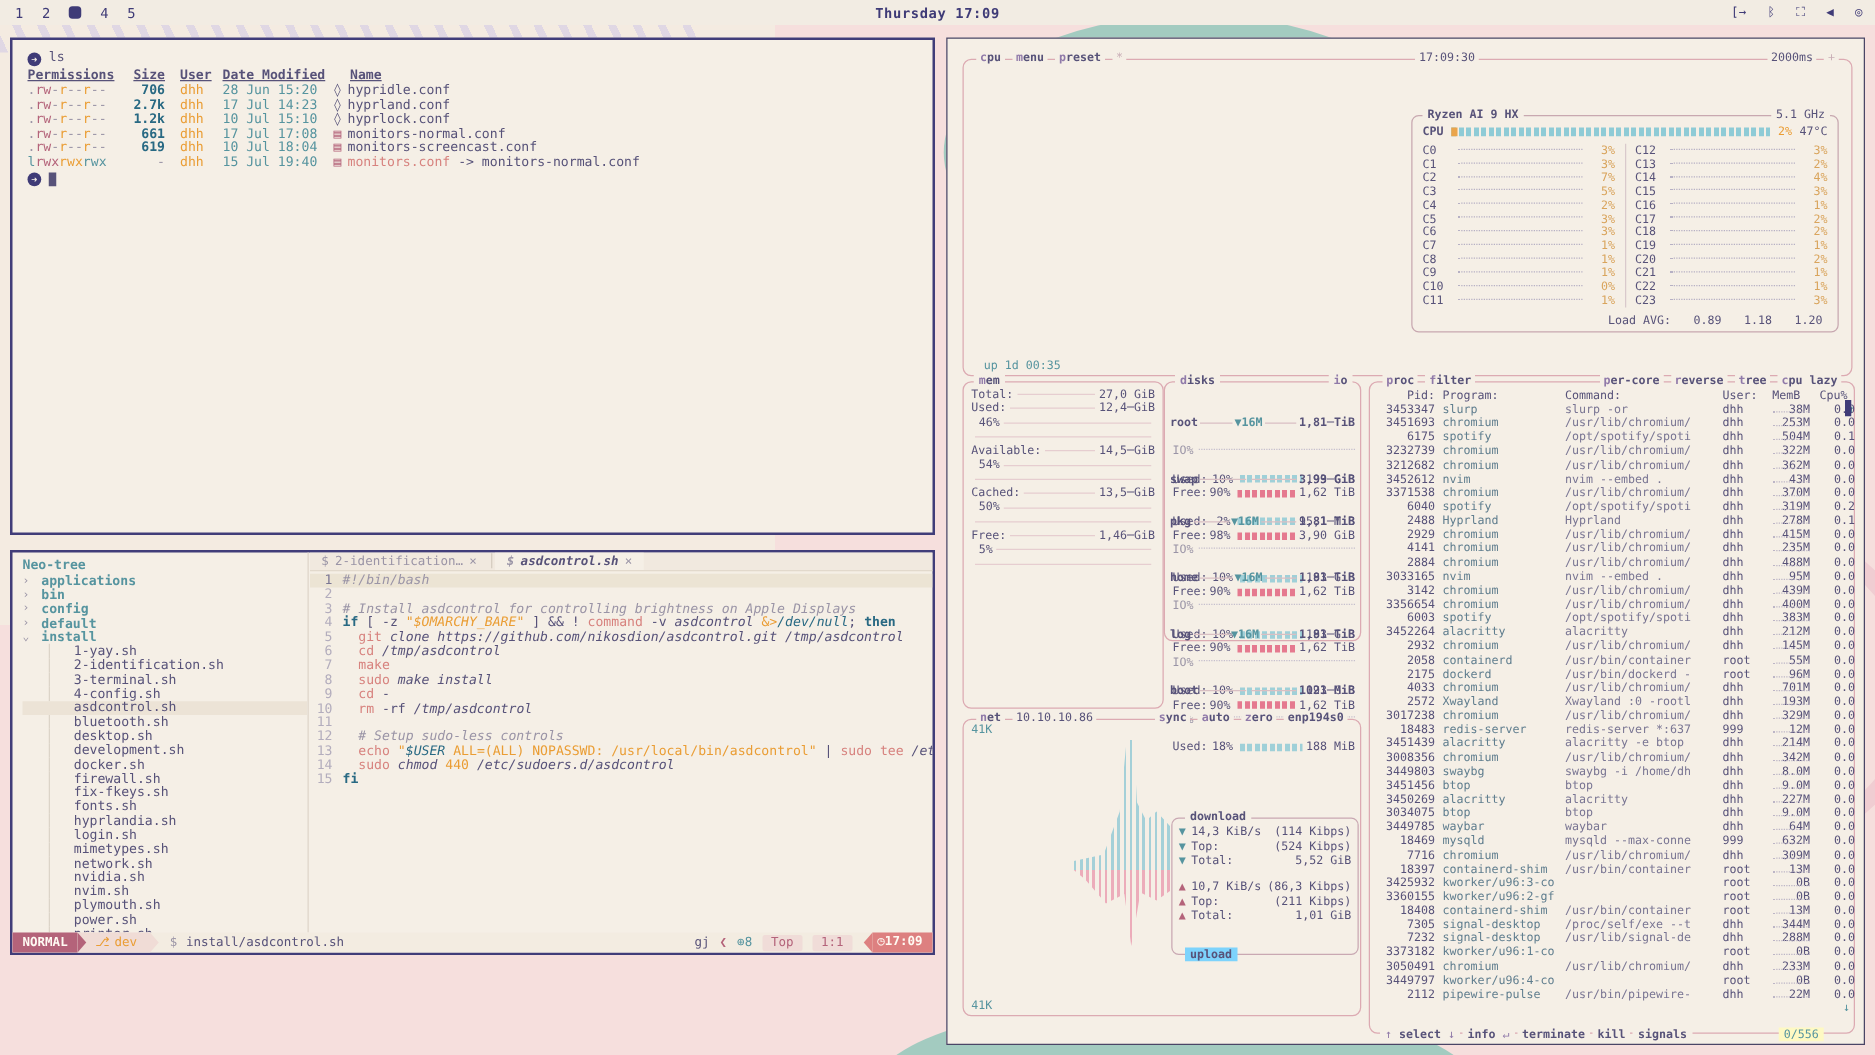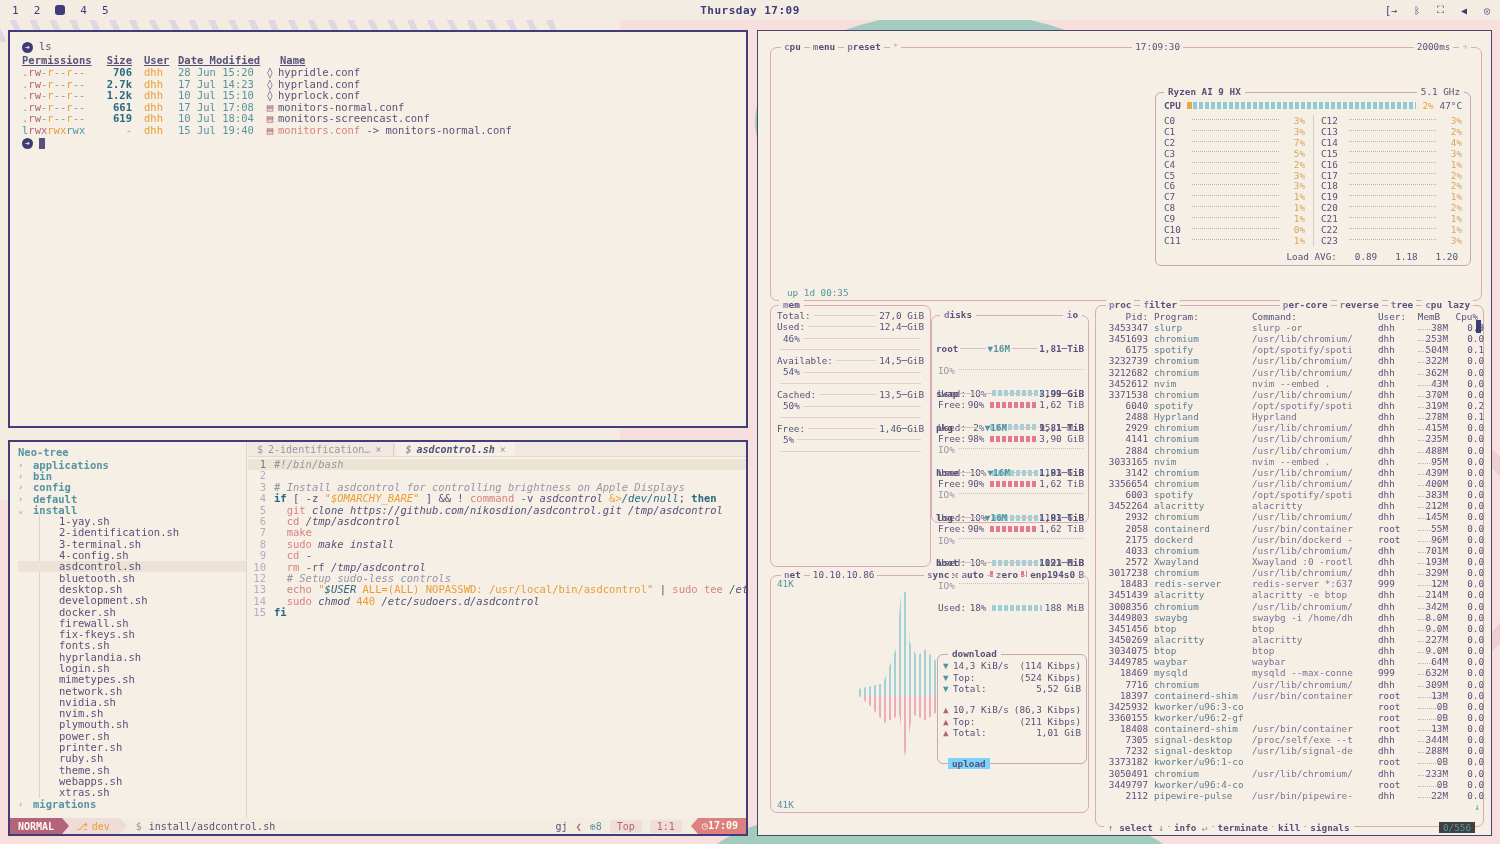--- a/index.html
+++ b/index.html
@@ -22,21 +22,21 @@
     display:flex; align-items:center; font-size:11px; color:#3f3b77; z-index:30; }
   .ws-group { position:absolute; left:12px; display:flex; gap:15px; align-items:center; }
   .ws { cursor:default; }
   .ws.active { width:10px; height:10px; background:#3f3b77; border-radius:3px; font-size:0; }
   .clock-center { position:absolute; left:50%; transform:translateX(-50%); font-weight:bold; letter-spacing:.5px; }
   .tray { position:absolute; right:10px; display:flex; gap:17px; align-items:center; font-size:10px; }
 
   
   .window { position:absolute; background:#f5efe6; border:2px solid #413d79; z-index:20; }
   #term { left:8px; top:30px; width:740px; height:398px; }
-  #nvim { left:8px; top:440px; width:740px; height:396px; }
+  #nvim { left:8px; top:440px; width:740px; height:324px; }
   #btop { left:757px; top:30px; width:735px; height:806px; border-width:1px; border-color:#4a4566; }
 
   
   #term { font-size:10.5px; line-height:11.6px; padding:9px 12px; }
   .pline { display:flex; align-items:center; gap:6px; height:12px; margin-bottom:2px; }
   .prompt-ic { width:11px; height:11px; border-radius:50%; background:#3f3b77; color:#f5efe6;
     font-size:8px; line-height:11px; text-align:center; flex:none; }
   .cursor-blk { width:6px; height:11px; background:#575279; }
   .thead { display:flex; height:12px; font-weight:bold; }
   .thead span { text-decoration:underline; }
@@ -127,21 +127,21 @@
     cursor:pointer; }
   .btab::first-letter { color:#907aa9; }
   .btag { display:inline-block; background:#f5efe6; padding:0 3px; color:#575279; }
   .boxbar { position:absolute; top:-7px; left:10px; right:10px; display:flex; align-items:center; gap:6px; }
   .flexspace { flex:1; }
   .titlelab { position:absolute; top:-7px; background:#f5efe6; padding:0 4px; font-weight:bold; }
 
   
   #cpu-box { left:12px; top:16px; width:712px; height:254px; }
   .faint { color:#c9aeb6; }
-  #ryzen { position:absolute; right:10px; top:44px; width:316px; height:174px; border:1px solid #c8a8b0;
+  #ryzen { position:absolute; right:10px; top:44px; width:342px; height:174px; border:1px solid #c8a8b0;
     border-radius:6px; }
   #ryzen .titlelab.l { left:8px; }
   #ryzen .titlelab.r { right:6px; font-weight:normal; }
   .cpurow { display:flex; align-items:center; gap:6px; padding:7px 8px 2px 8px; }
   .cpurow .lab { font-weight:bold; }
   .cpubar { flex:1; height:7px;
     background:repeating-linear-gradient(90deg,#8ecbd6 0 4px, transparent 4px 6px); position:relative; }
   .cpubar::before { content:""; position:absolute; left:0; top:0; width:5px; height:7px; background:#eaa54c; }
   .cores { display:grid; grid-template-rows:repeat(12, 10.9px); grid-auto-flow:column;
     column-gap:16px; padding:2px 8px; position:relative; }
@@ -154,21 +154,21 @@
   .uptime { position:absolute; left:16px; bottom:2px; color:#56949f; }
 
   
   #mem-box { left:12px; top:274px; width:161px; height:262px; padding-top:4px; }
   .mrow { display:flex; align-items:center; padding:0 6px; height:11.3px; }
   .mrow .fill { flex:1; height:1px; background:#e6cdd0; margin:0 3px; }
   .mrow.pct { padding-left:12px; }
   .mrow,.dline { white-space:pre; }
 
   
-  #disk-box { left:173px; top:284px; width:158px; height:208px; padding-top:4px; }
+  #disk-box { left:173px; top:274px; width:158px; height:208px; padding-top:4px; }
   #disk-box .titlelab.r { right:6px; }
   .dline { height:11.3px; }
   .dline .hd, .dline .io, .dline .rw { display:none; align-items:center; height:11.3px; }
   .dline.dhead .hd { display:flex; padding:0 4px; font-weight:bold; }
   .dline.dio .io { display:flex; padding:0 4px 0 6px; color:#9a94a6; }
   .dline.drow .rw { display:flex; padding:0 2px 0 6px; }
   .hd .fill { flex:1; height:1px; background:#d9bfc3; margin:0 2px; min-width:4px; }
   .io .dots { flex:1; border-bottom:1px dotted #c5bfcd; margin:0 0 3px 4px; }
   .rw .dlab { width:30px; }
   .rw .dpct { width:24px; text-align:right; padding-right:3px; }
@@ -218,21 +218,21 @@
   .prow .gr::before { content:""; position:absolute; right:2px; top:7px; width:0; height:1px; }
   .prow .cpu { position:relative; }
   .prow .cpu::before { content:""; position:absolute; left:-36px; top:7px; width:30px;
     border-top:1px dotted #bcb5c6; }
   .scrollthumb { position:absolute; right:2px; top:14px; width:5px; height:13px; background:#3f3b77;
     cursor:grab; }
   .scrolldown { position:absolute; right:3px; bottom:14px; color:#56949f; }
   .pfooter { position:absolute; bottom:-7px; left:8px; display:flex; gap:2px; background:transparent; }
   .pfoot-item { background:#f5efe6; padding:0 4px; font-weight:bold; cursor:pointer; }
   .pfoot-item .key { color:#907aa9; font-weight:normal; }
-  .pcount { position:absolute; bottom:-7px; right:8px; background:#404040; padding:0 4px; color:#56949f; }
+  .pcount { position:absolute; bottom:-7px; right:24px; background:#fef9c3; padding:0 4px; color:#56949f; }
 </style>
 </head>
 <body>
 
 <div class="desktop">
 
   <div class="wp wp-cream"></div>
   <div class="wp wp-dash"></div>
   <div class="wp wp-teal-top"></div>
   <div class="wp wp-teal-bottom"></div>
@@ -589,20 +589,24 @@
           <div class="cl">
             <span class="ln">9</span>
             <span class="code"><span class="pl">  </span><span class="cmd">cd</span><span class="pl"> -</span></span>
           </div>
 
           <div class="cl">
             <span class="ln">10</span>
             <span class="code"><span class="pl">  </span><span class="cmd">rm</span><span class="pl"> -rf </span><span class="arg">/tmp/asdcontrol</span></span>
           </div>
 
+          <div class="cl">
+            <span class="ln">11</span>
+            <span class="code"></span>
+          </div>
 
           <div class="cl">
             <span class="ln">12</span>
             <span class="code"><span class="pl">  </span><span class="cmt"># Setup sudo-less controls</span></span>
           </div>
 
           <div class="cl">
             <span class="ln">13</span>
             <span class="code"><span class="pl">  </span><span class="cmd">echo</span><span class="pl"> </span><span class="str">"</span><span class="varb">$USER</span><span class="str"> ALL=(ALL) NOPASSWD: /usr/local/bin/asdcontrol"</span><span class="pl"> | </span><span class="cmd">sudo</span><span class="pl"> </span><span class="cmd">tee</span><span class="pl"> </span><span class="arg">/etc/sudoe</span></span>
           </div>

